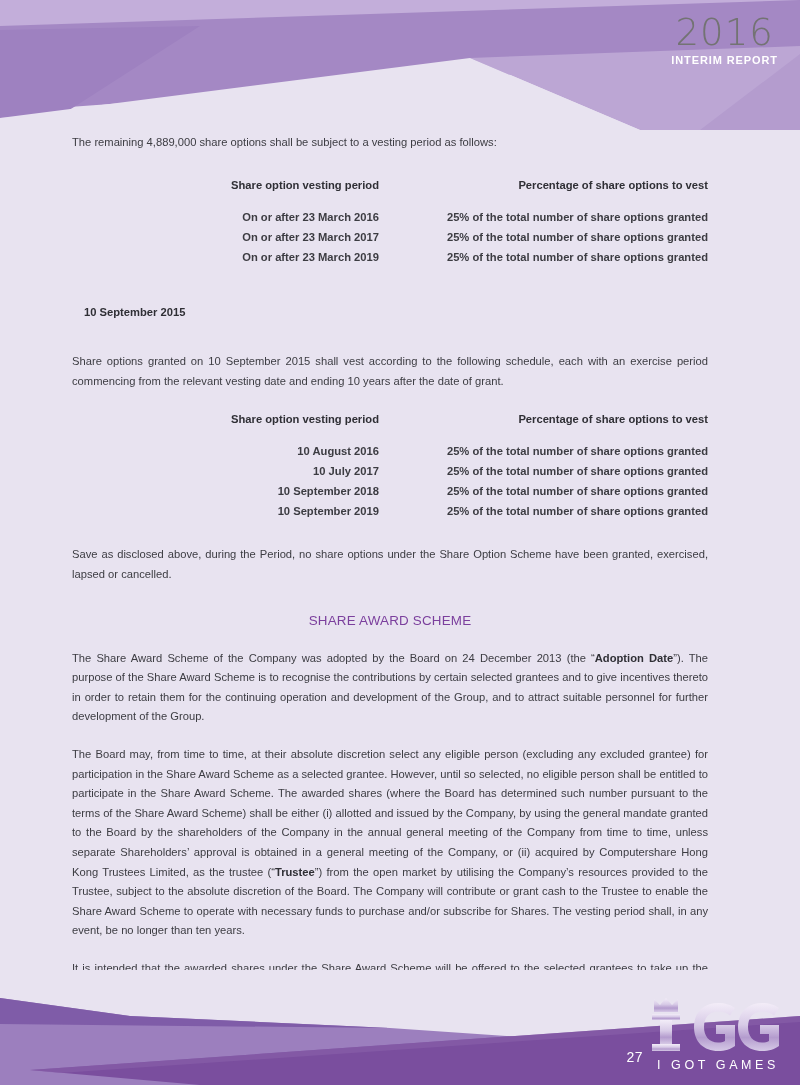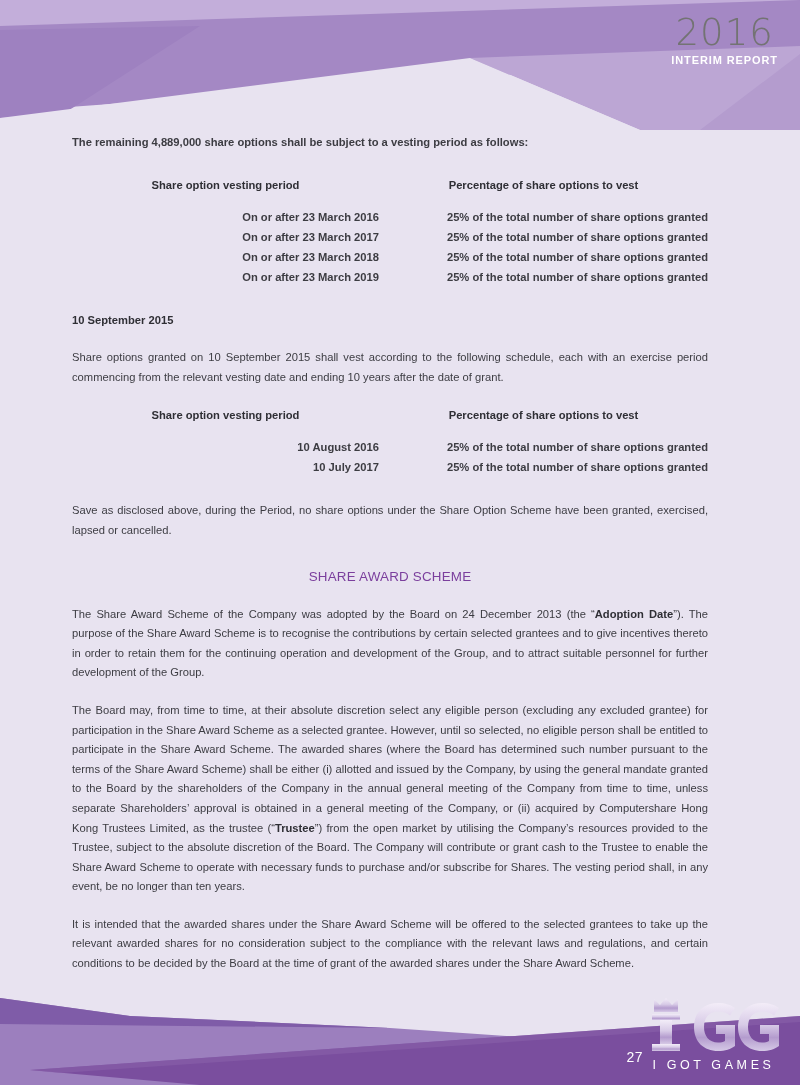--- a/index.html
+++ b/index.html
@@ -67,55 +67,54 @@
     margin: 0 0 0 0;
     font-size: 11.2px;
     line-height: 19.6px;
     text-align: justify;
     color: #3c3c42;
   }
   .intro-line {
     font-size: 11.2px;
     line-height: 19.6px;
     color: #3c3c42;
-    font-weight: bold;
   }
 
   .spacer-18 { height: 18px; }
   .spacer-22 { height: 22px; }
   .spacer-26 { height: 26px; }
 
   
   table.vest-table {
     border-collapse: collapse;
     width: 100%;
     font-size: 11.2px;
     color: #3c3c42;
   }
   table.vest-table th {
-    text-align: center;
+    text-align: right;
     font-weight: 700;
     font-size: 11.2px;
     padding: 0 0 18px 0;
     color: #2f2f35;
   }
   table.vest-table td {
     text-align: right;
     font-weight: 700;
     padding: 0 0 3.5px 0;
     line-height: 16.5px;
     margin-left: 20px;
   }
   table.vest-table th.col-a,
   table.vest-table td.col-a { width: 307px; }
   table.vest-table th.col-b,
   table.vest-table td.col-b { width: auto; }
 
   h3.sub-head {
-    margin: 0;
+    margin: 12px;
     font-size: 11.2px;
     font-weight: 700;
     color: #2f2f35;
     line-height: 19.6px;
   }
 
   h2.section-head {
     margin: 0;
     font-size: 13.4px;
     font-weight: 400;
@@ -148,21 +147,21 @@
     letter-spacing: 0.5px;
     z-index: 6;
     font-family: "Liberation Sans", sans-serif;
   }
 
   .igg-logo {
     position: absolute;
     right: 20px;
     bottom: 14px;
     z-index: 6;
-    text-align: center;
+    text-align: right;
     line-height: 1;
   }
   .igg-logo .igg-mark {
     display: block;
     height: 58px;
   }
   .igg-logo .igg-tag {
     display: block;
     font-size: 12.5px;
     letter-spacing: 3.6px;
@@ -217,24 +216,20 @@
       <tbody>
         <tr>
           <td class="col-a">On or after 23 March 2016</td>
           <td class="col-b">25% of the total number of share options granted</td>
         </tr>
         <tr>
           <td class="col-a">On or after 23 March 2017</td>
           <td class="col-b">25% of the total number of share options granted</td>
         </tr>
         <tr>
-          <td class="col-a">On or after 23 March 2018</td>
-          <td class="col-b">25% of the total number of share options granted</td>
-        </tr>
-        <tr>
           <td class="col-a">On or after 23 March 2019</td>
           <td class="col-b">25% of the total number of share options granted</td>
         </tr>
       </tbody>
     </table>
 
     <div class="spacer-22"></div>
 
     <h3 class="sub-head">10 September 2015</h3>
 
@@ -251,20 +246,28 @@
           <th class="col-b">Percentage of share options to vest</th>
         </tr>
       </thead>
       <tbody>
         <tr>
           <td class="col-a">10 August 2016</td>
           <td class="col-b">25% of the total number of share options granted</td>
         </tr>
         <tr>
           <td class="col-a">10 July 2017</td>
+          <td class="col-b">25% of the total number of share options granted</td>
+        </tr>
+        <tr>
+          <td class="col-a">10 September 2018</td>
+          <td class="col-b">25% of the total number of share options granted</td>
+        </tr>
+        <tr>
+          <td class="col-a">10 September 2019</td>
           <td class="col-b">25% of the total number of share options granted</td>
         </tr>
       </tbody>
     </table>
 
     <div class="spacer-22"></div>
 
     <p class="body-text">Save as disclosed above, during the Period, no share options under the Share Option Scheme have been granted, exercised, lapsed or cancelled.</p>
 
     <div class="spacer-26"></div>

